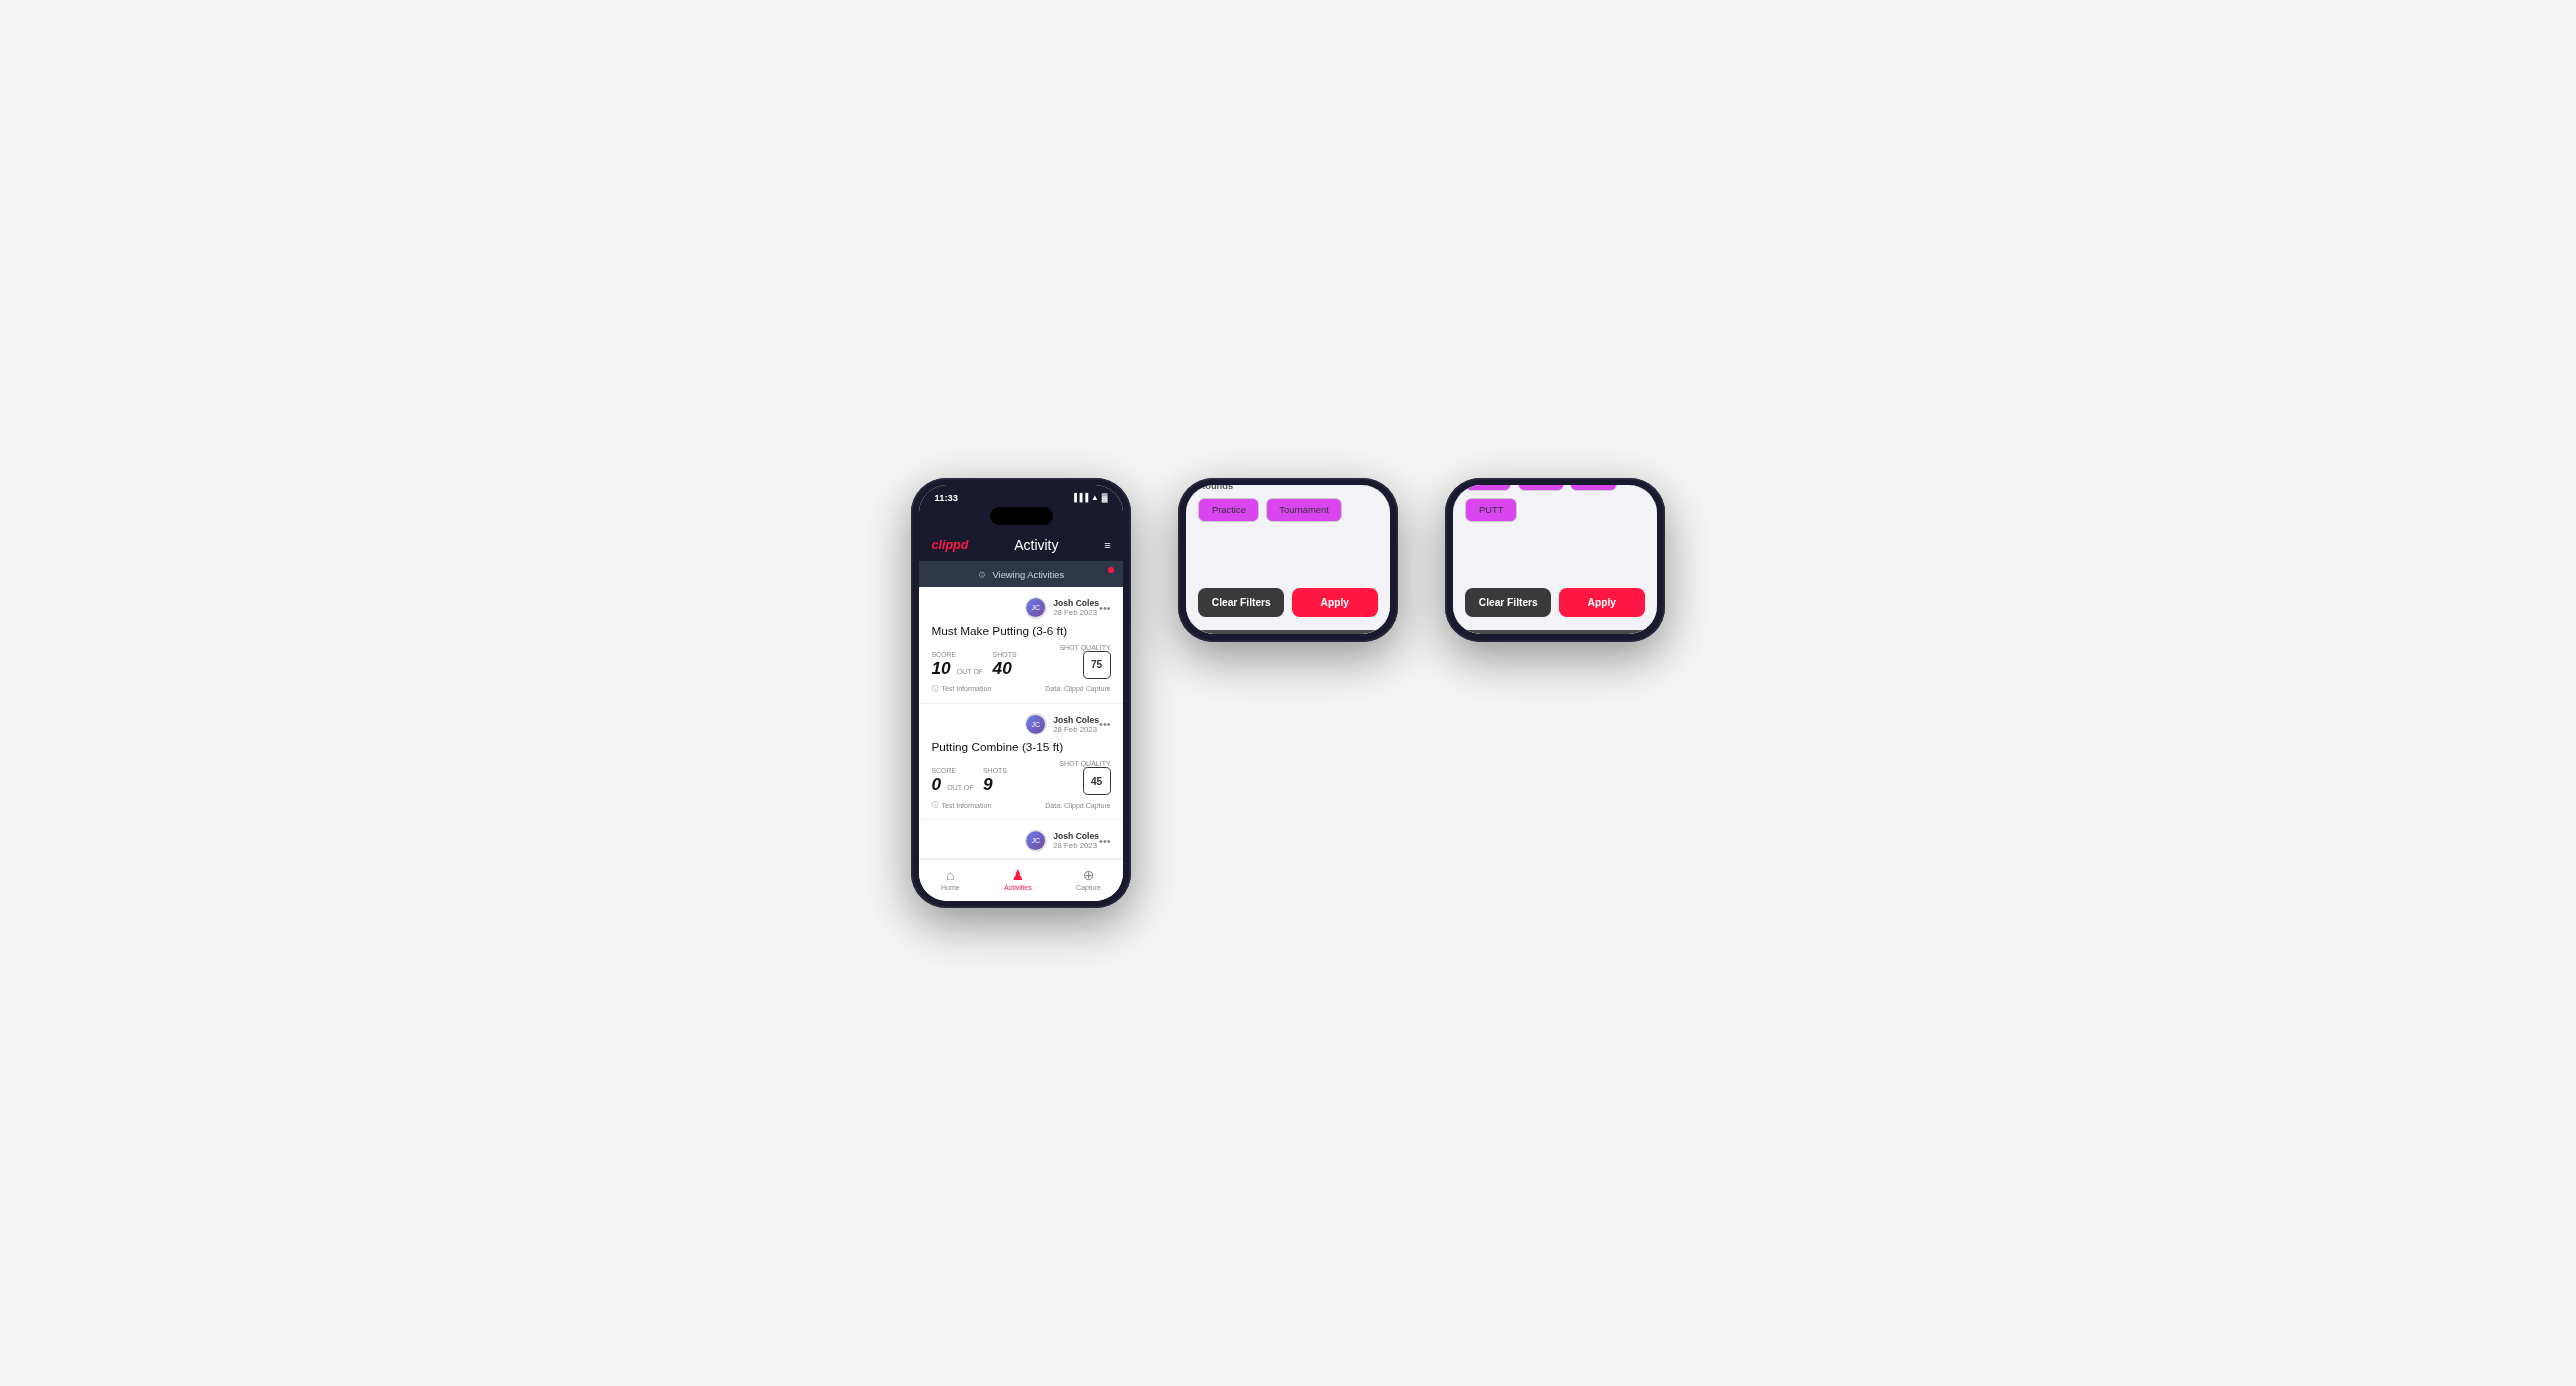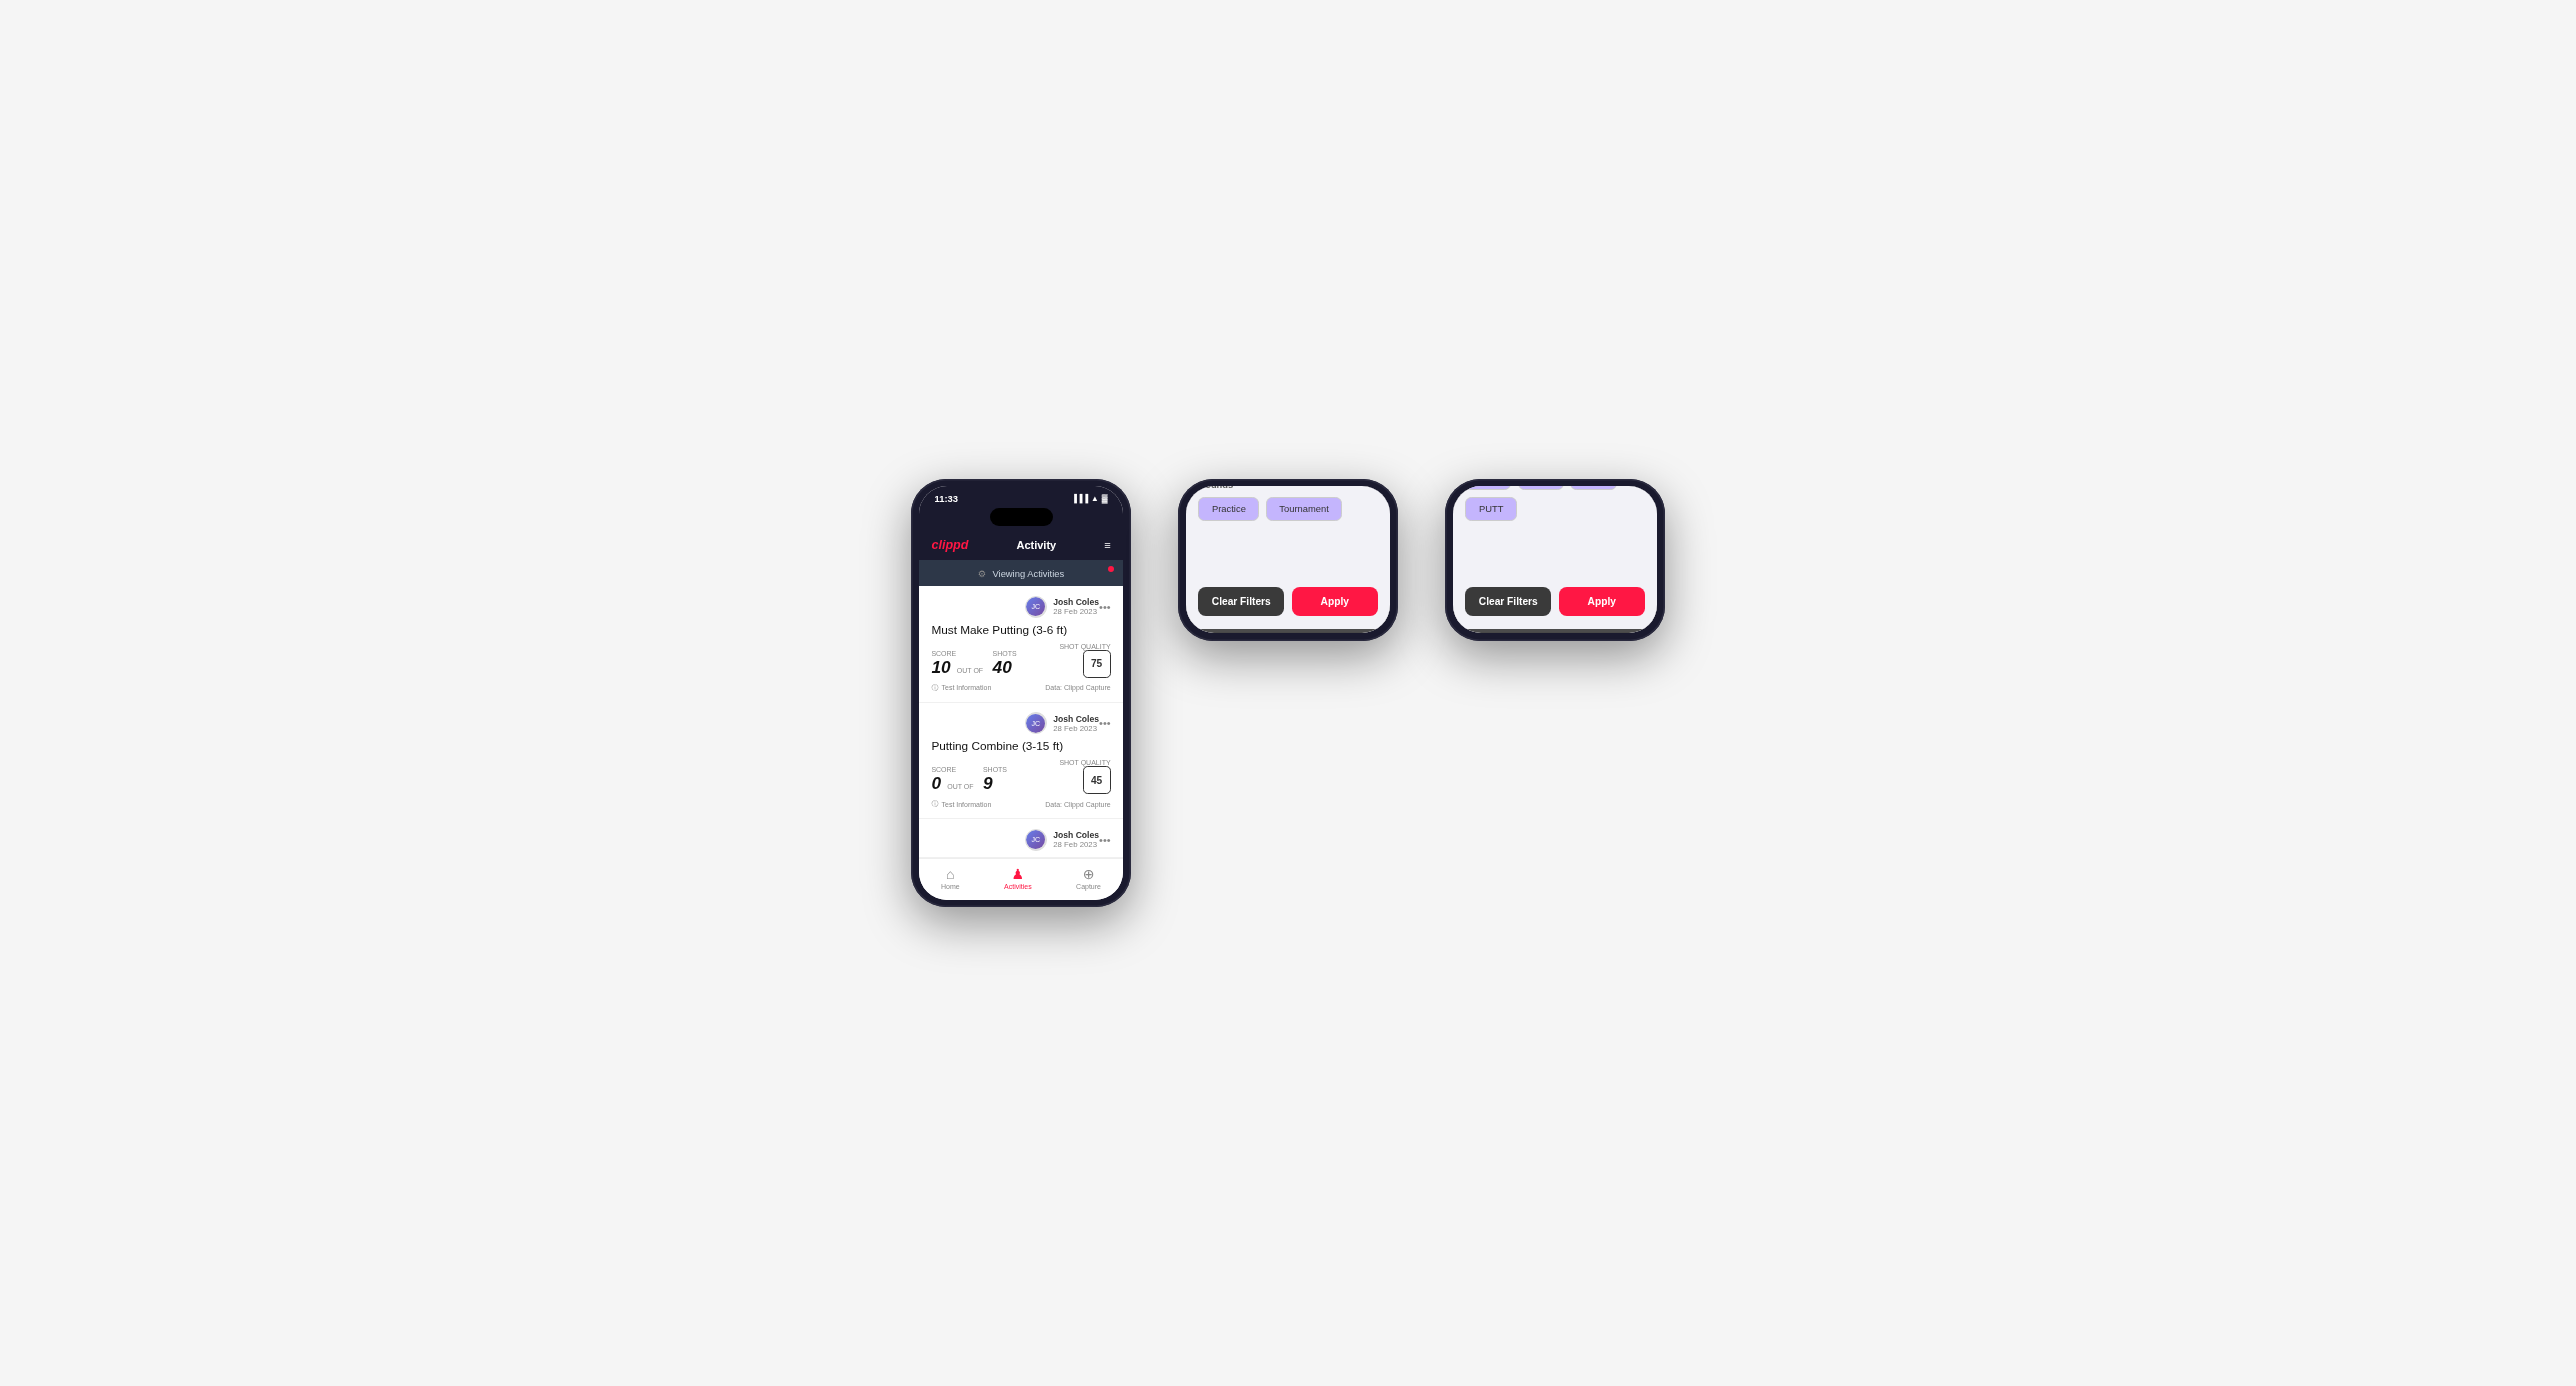--- a/index.html
+++ b/index.html
@@ -80,22 +80,22 @@
 
     .clippd-logo {
       color: #ff1744;
       font-weight: 800;
       font-size: 12.6px;
       font-style: italic;
     }
 
     .header-title {
       color: #fff;
-      font-size: 11px;
-      font-weight: 700;
+      font-size: 14px;
+      font-weight: 400;
     }
 
     .menu-icon {
       color: #fff;
       font-size: 11px;
     }
 
     
     .viewing-bar {
       background: #2d3748;
@@ -320,21 +320,21 @@
       flex-wrap: wrap;
       margin-bottom: 12.6px;
     }
 
     .filter-btn {
       padding: 5.5px 12.6px;
       border: 0.8px solid #ccc;
       border-radius: 6.3px;
       font-size: 9.4px;
       font-weight: 500;
-      background: #c4b5fd;
+      background: #d946ef;
       color: #333;
     }
 
     .modal-actions {
       display: flex;
       gap: 7.8px;
       margin-top: 6.3px;
     }
 
     .btn-clear {

